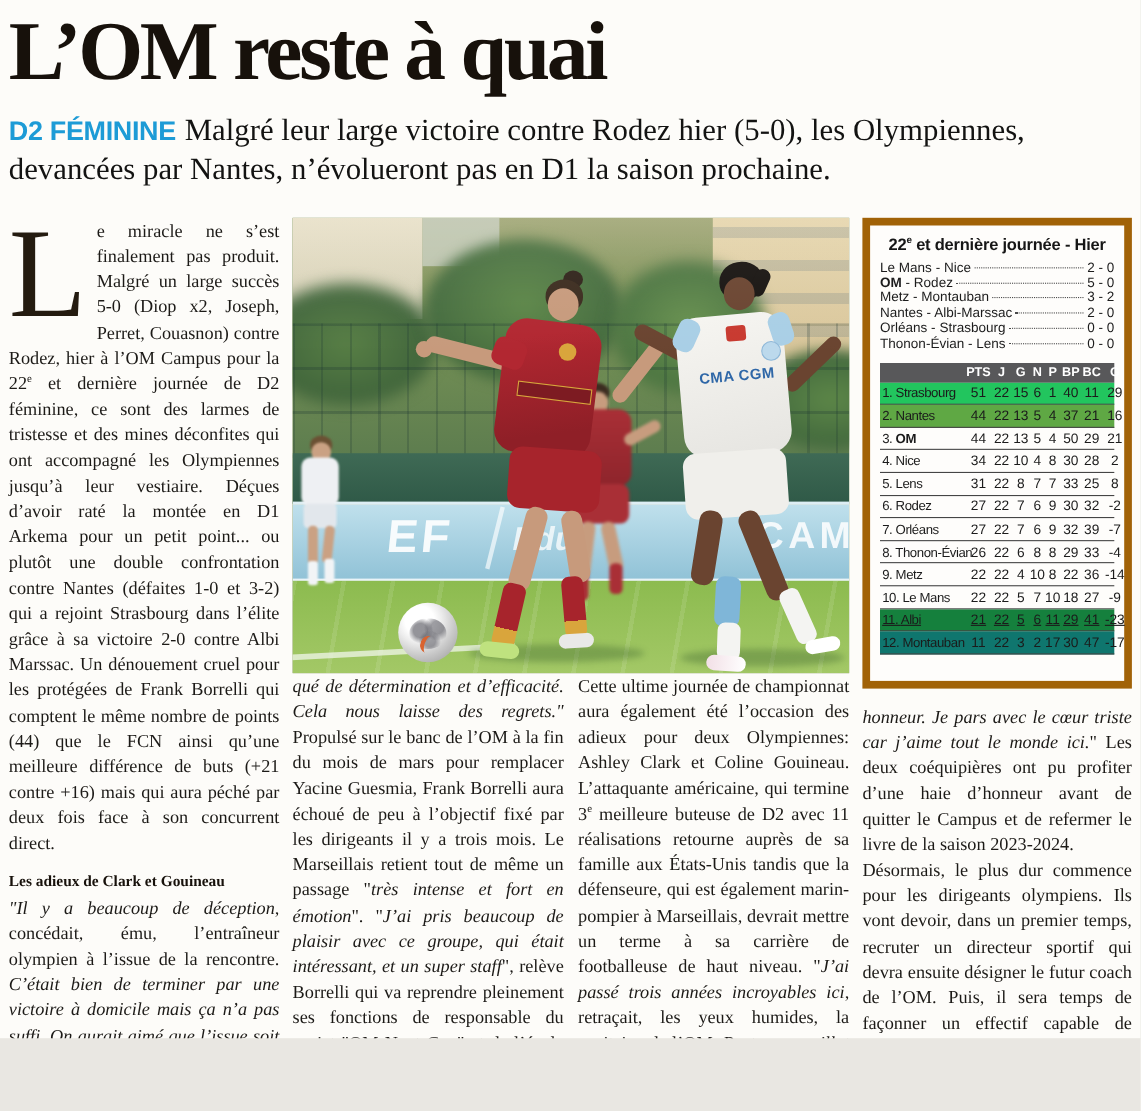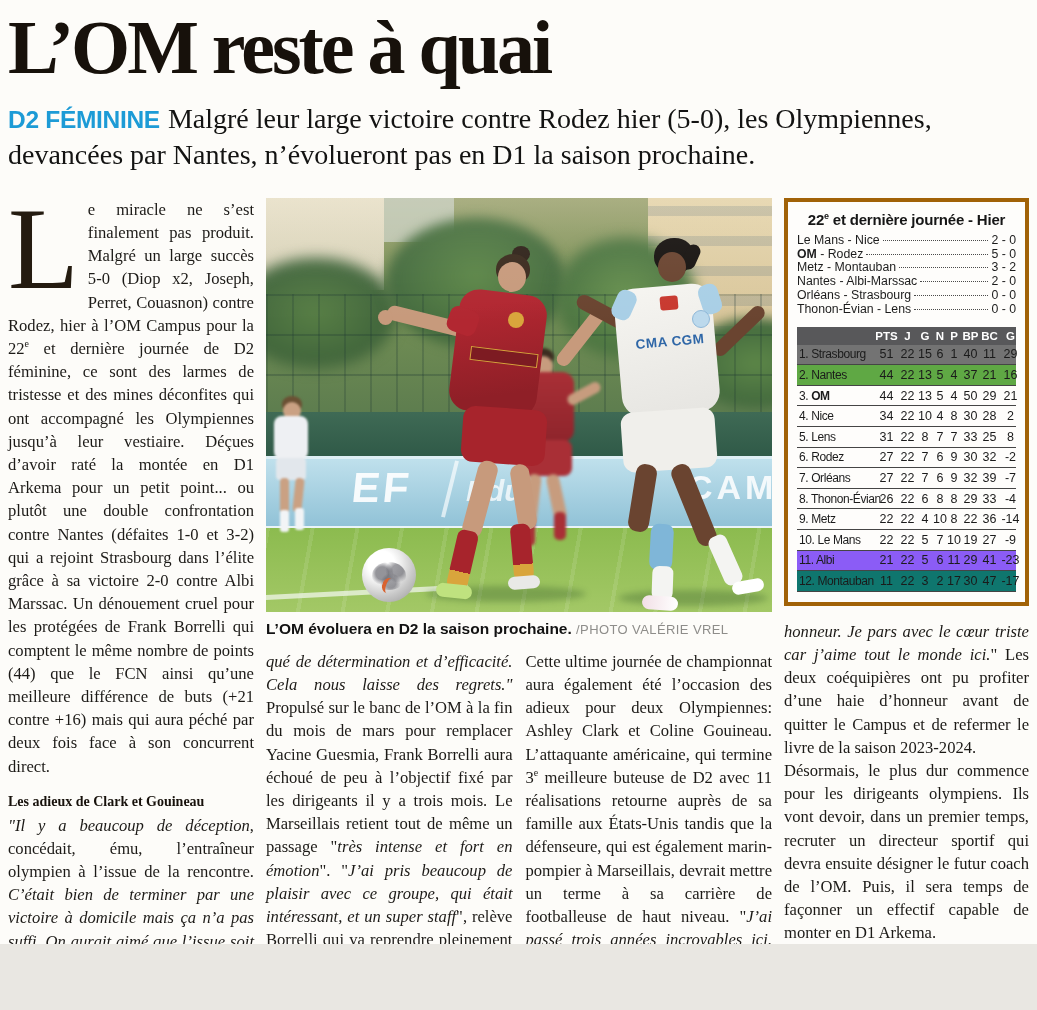--- a/index.html
+++ b/index.html
@@ -17,21 +17,21 @@
   .dropcap{float:left;font-size:116px;line-height:92px;padding:5px 9px 0 0;color:#241b10}
   .subhead{font-size:14px;font-weight:700;margin:16px 0 4px;line-height:1.12;color:#17110b}
   sup{font-size:60%;line-height:0}
   figure{margin:0}
   .photo{position:relative;width:506px;height:414px;overflow:hidden;background:#7d9459}
   figcaption{font-family:"Liberation Sans",sans-serif;font-size:15.5px;font-weight:700;
              margin:8px 0 12px;color:#121212}
   .credit{font-weight:400;color:#8e8d8a;font-size:13px;letter-spacing:.4px}
   .midcols{display:flex;gap:13px}
   .midcols .colB{flex:1}
-  .results-box{border:4px solid #a16207;background:#fefdfb;padding:8px 9px 10px;box-sizing:border-box}
+  .results-box{border:7px solid #a16207;background:#fefdfb;padding:8px 9px 24px;box-sizing:border-box}
   .box-title{font-family:"Liberation Sans",sans-serif;font-weight:700;font-size:15px;text-align:center;
              letter-spacing:-0.2px;margin:1px 0 6px;color:#161616}
   .matches{list-style:none;margin:0 0 10px;padding:0;font-family:"Liberation Sans",sans-serif;
            font-size:12.3px;line-height:13.8px;color:#1c1c1c}
   .matches li{display:flex;align-items:baseline}
   .fixture{white-space:nowrap}
   .dots{flex:1;border-bottom:1.8px dotted #4a4a4a;margin:0 3px;position:relative;top:-3px;min-width:8px}
   .score{white-space:nowrap}
   .st-header,.st-row{display:grid;grid-template-columns:78px 23px 19px 16px 14px 14px 19px 19px 23px;align-items:center}
   .st-header{color:#fff;font-family:"Liberation Sans",sans-serif;font-weight:700;font-size:11.5px;
@@ -159,24 +159,20 @@
             <div class="sh" style="left:144px;top:342px;width:32px;height:13px;background:#fff;border-radius:7px;transform:rotate(-10deg)"></div>
           </div>
 
           <div class="ph-g" style="left:96px;top:350px;width:54px;height:54px;border-radius:50%;background:radial-gradient(circle at 36% 30%,#ffffff 0 26%,#ececec 40%,#c9c9c9 62%,#939393 100%)">
             <div class="sh" style="left:10px;top:14px;width:34px;height:28px;border-radius:50%;background:radial-gradient(circle at 30% 40%,rgba(60,60,70,.55) 0 22%,transparent 40%),radial-gradient(circle at 75% 30%,rgba(60,60,70,.5) 0 18%,transparent 38%),radial-gradient(circle at 55% 75%,rgba(60,60,70,.45) 0 18%,transparent 36%)"></div>
             <div class="sh" style="left:20px;top:30px;width:10px;height:16px;border-left:4px solid #d96330;border-radius:50%;transform:rotate(18deg)"></div>
           </div>
 
           <div class="sh" style="left:0;top:0;width:506px;height:414px;background:linear-gradient(180deg,rgba(255,255,255,.08),rgba(255,255,255,0) 30%)"></div>
         </div>
-        <figcaption>
-          <span>L’OM évoluera en D2 la saison prochaine.</span>
-          <span class="credit">/PHOTO VALÉRIE VREL</span>
-        </figcaption>
       </figure>
       <div class="midcols">
         <div class="colB">
           <p class="para"><span style="font-style: italic;">qué de détermination et d’efficacité. Cela nous laisse des regrets."</span><span> Propulsé sur le banc de l’OM à la fin du mois de mars pour remplacer Yacine Guesmia, Frank Borrelli aura échoué de peu à l’objectif fixé par les dirigeants il y a trois mois. Le Marseillais retient tout de même un passage "</span><span style="font-style: italic;">très intense et fort en émotion</span><span>". "</span><span style="font-style: italic;">J’ai pris beaucoup de plaisir avec ce groupe, qui était intéressant, et un super staff</span><span>", relève Borrelli qui va reprendre pleinement ses fonctions de responsable du projet "OM Next Gen" et de l’école de foot du club olympien.</span></p>
         </div>
         <div class="colB">
           <p class="para"><span>Cette ultime journée de championnat aura également été l’occasion des adieux pour deux Olympiennes: Ashley Clark et Coline Gouineau. L’attaquante américaine, qui termine 3</span><sup>e</sup><span> meilleure buteuse de D2 avec 11 réalisations retourne auprès de sa famille aux États-Unis tandis que la défenseure, qui est également marin-pompier à Marseillais, devrait mettre un terme à sa carrière de footballeuse de haut niveau. "</span><span style="font-style: italic;">J’ai passé trois années incroyables ici</span><span>, retraçait, les yeux humides, la capitaine de l’OM. </span><span style="font-style: italic;">Porter ce maillot a été un</span></p>
         </div>
       </div>
     </div>
@@ -224,21 +220,21 @@
               <span>PTS</span>
               <span>J</span>
               <span>G</span>
               <span>N</span>
               <span>P</span>
               <span>BP</span>
               <span>BC</span>
               <span>G</span>
             </div>
           <div id="st-rows">
-              <div class="st-row" style="background: #737373;">
+              <div class="st-row" style="background: #22c55e;">
                 <span class="team">1. <span>Strasbourg</span></span>
                 <span>51</span>
                 <span>22</span>
                 <span>15</span>
                 <span>6</span>
                 <span>1</span>
                 <span>40</span>
                 <span>11</span>
                 <span>29</span>
               </div>
@@ -330,25 +326,25 @@
                 <span>36</span>
                 <span>-14</span>
               </div>
               <div class="st-row">
                 <span class="team">10. <span>Le Mans</span></span>
                 <span>22</span>
                 <span>22</span>
                 <span>5</span>
                 <span>7</span>
                 <span>10</span>
-                <span>19</span>
+                <span>18</span>
                 <span>27</span>
                 <span>-9</span>
               </div>
-              <div class="st-row" style="background: #8b5cf6;">
+              <div class="st-row" style="background: #15803d; text-decoration: underline;">
                 <span class="team">11. <span>Albi</span></span>
                 <span>21</span>
                 <span>22</span>
                 <span>5</span>
                 <span>6</span>
                 <span>11</span>
                 <span>29</span>
                 <span>41</span>
                 <span>-23</span>
               </div>

